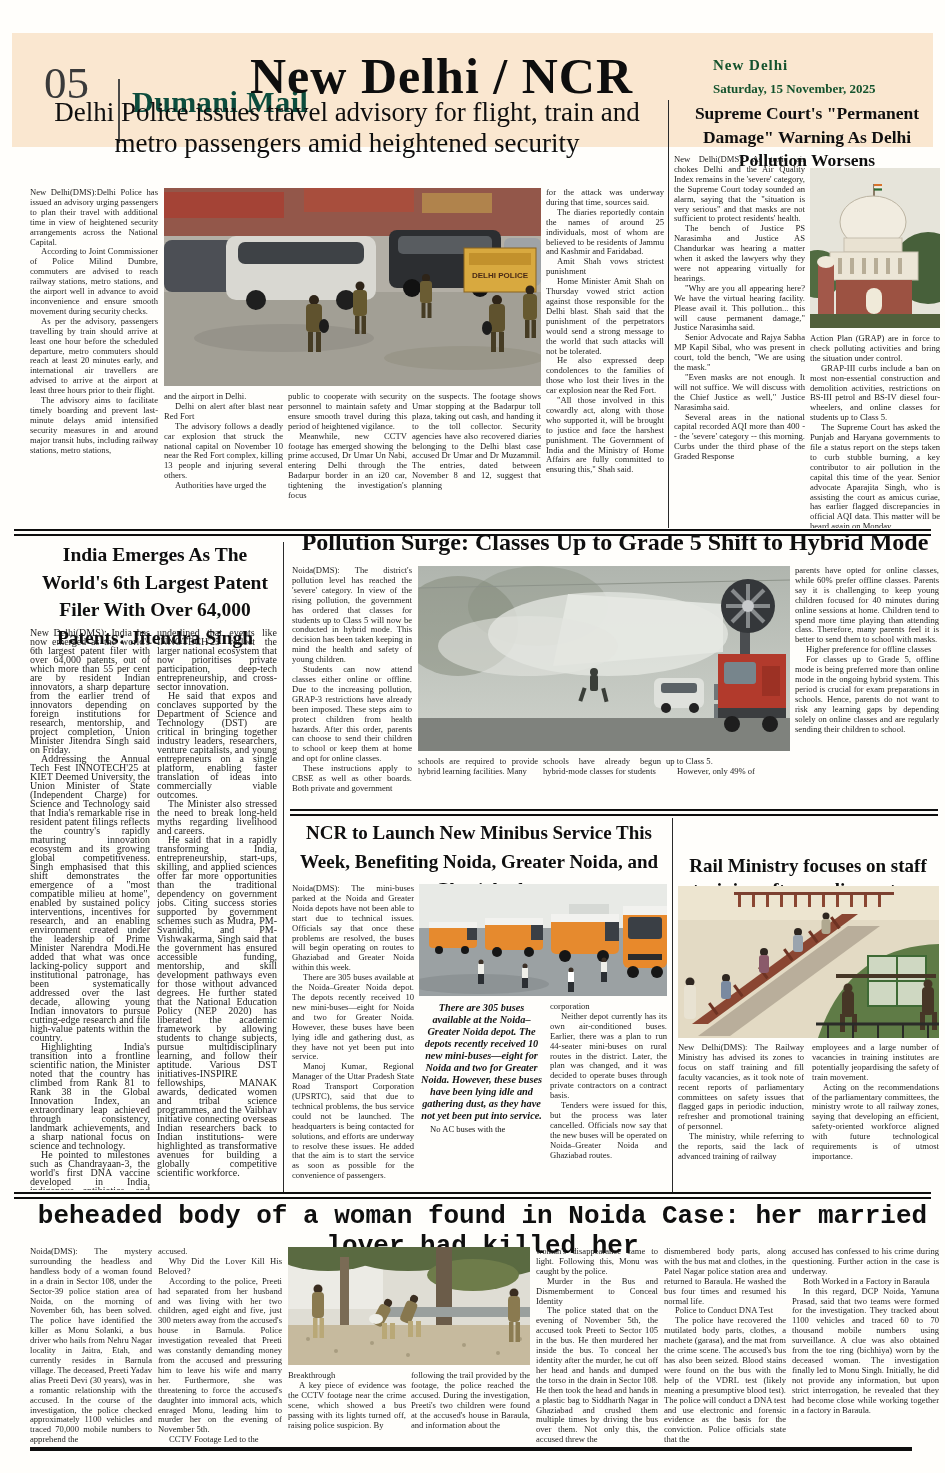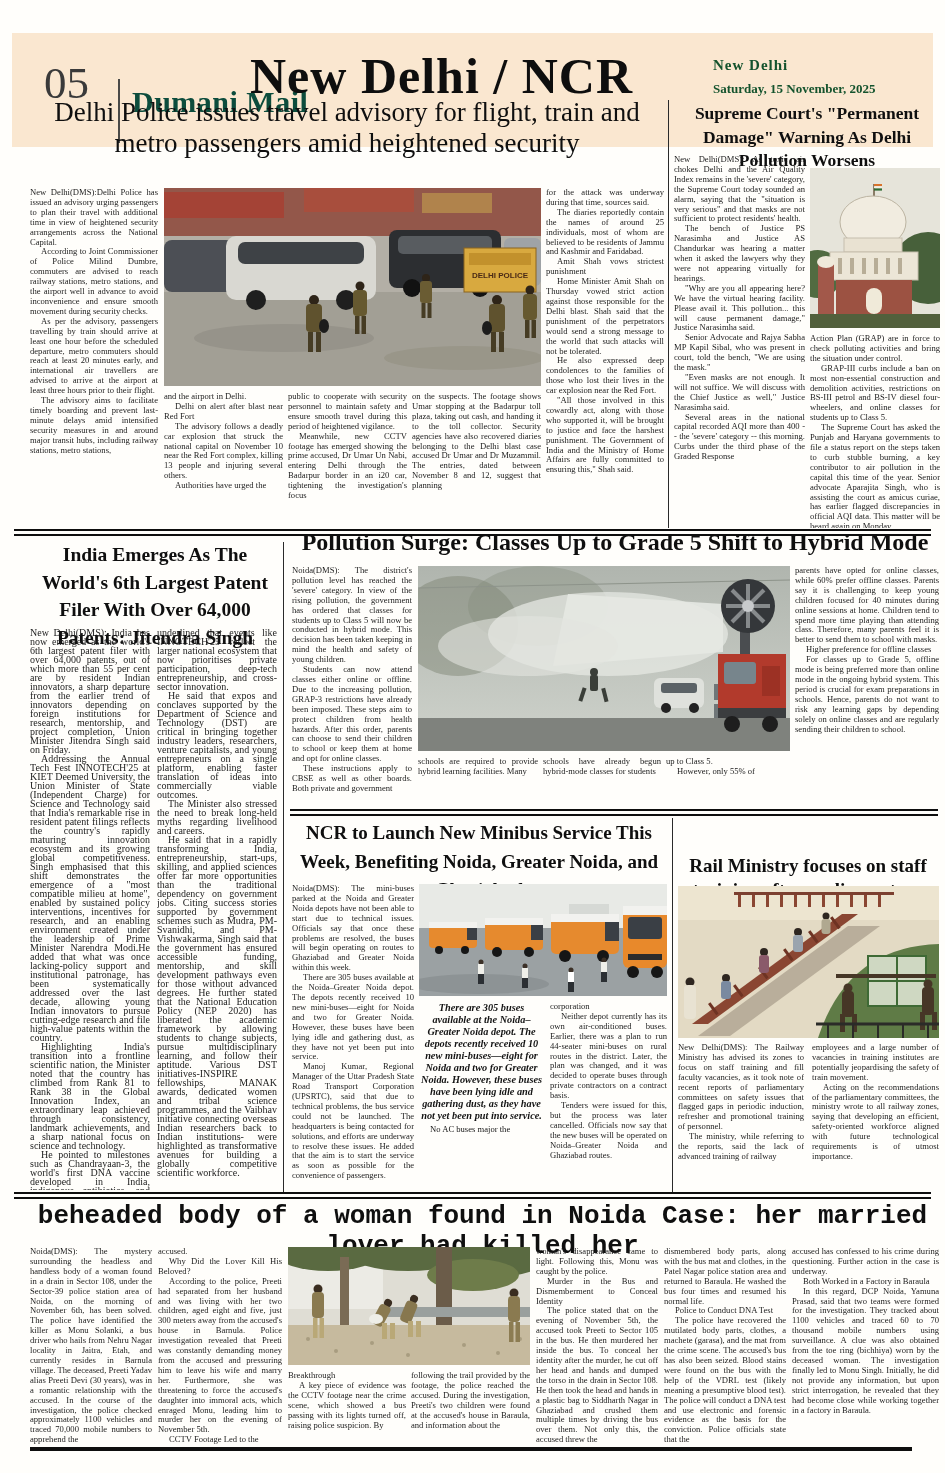--- a/index.html
+++ b/index.html
@@ -308,21 +308,21 @@
     </svg>
   </div>
   <div class="col a4-u1">
       <p>schools are required to provide hybrid learning facilities. Many</p>
     </div>
   <div class="col a4-u2">
       <p>schools have already begun hybrid-mode classes for students</p>
     </div>
   <div class="col a4-u3">
       <p>up to Class 5.</p>
-      <p>However, only 55% of</p>
+      <p>However, only 49% of</p>
     </div>
   <div class="col a4-c2">
       <p>parents have opted for online classes, while 60% prefer offline classes. Parents say it is challenging to keep young children focused for 40 minutes during online sessions at home. Children tend to spend more time playing than attending class. Therefore, many parents feel it is better to send them to school with masks.</p>
       <p>Higher preference for offline classes</p>
       <p>For classes up to Grade 5, offline mode is being preferred more than online mode in the ongoing hybrid system. This period is crucial for exam preparations in schools. Hence, parents do not want to risk any learning gaps by depending solely on online classes and are regularly sending their children to school.</p>
     </div>
 
   <h2 class="headline h-minibus">NCR to Launch New Minibus Service This Week, Benefiting Noida, Greater Noida, and Ghaziabad</h2>
   <div class="col a5-c1">
       <p>Noida(DMS): The mini-buses parked at the Noida and Greater Noida depots have not been able to start due to technical issues. Officials say that once these problems are resolved, the buses will begin operating on routes to Ghaziabad and Greater Noida within this week.</p>
@@ -383,21 +383,21 @@
         <g transform="translate(185,76)">
             <circle r="2.5" fill="#3c3128"></circle>
             <rect x="-3" y="2" width="6" height="10" fill="#f0f0ea"></rect>
             <rect x="-3" y="12" width="6" height="10"></rect>
           </g>
       </g>
     </svg>
   </div>
   <div class="pull-quote">
     <div>There are 305 buses available at the Noida–Greater Noida depot. The depots recently received 10 new mini-buses—eight for Noida and two for Greater Noida. However, these buses have been lying idle and gathering dust, as they have not yet been put into service.</div>
-    <p class="quote-tail">No AC buses major the</p>
+    <p class="quote-tail">No AC buses with the</p>
   </div>
   <div class="col a5-c3">
       <p>corporation</p>
       <p>Neither depot currently has its own air-conditioned buses. Earlier, there was a plan to run 44-seater mini-buses on rural routes in the district. Later, the plan was changed, and it was decided to operate buses through private contractors on a contract basis.</p>
       <p>Tenders were issued for this, but the process was later cancelled. Officials now say that the new buses will be operated on Noida–Greater Noida and Ghaziabad routes.</p>
     </div>
 
   <h2 class="headline h-rail">Rail Ministry focuses on staff training after parliamentary panels flag gaps in safety issues</h2>
   <div class="photo a6-photo">
     <svg viewBox="0 0 261 152" preserveAspectRatio="none">

